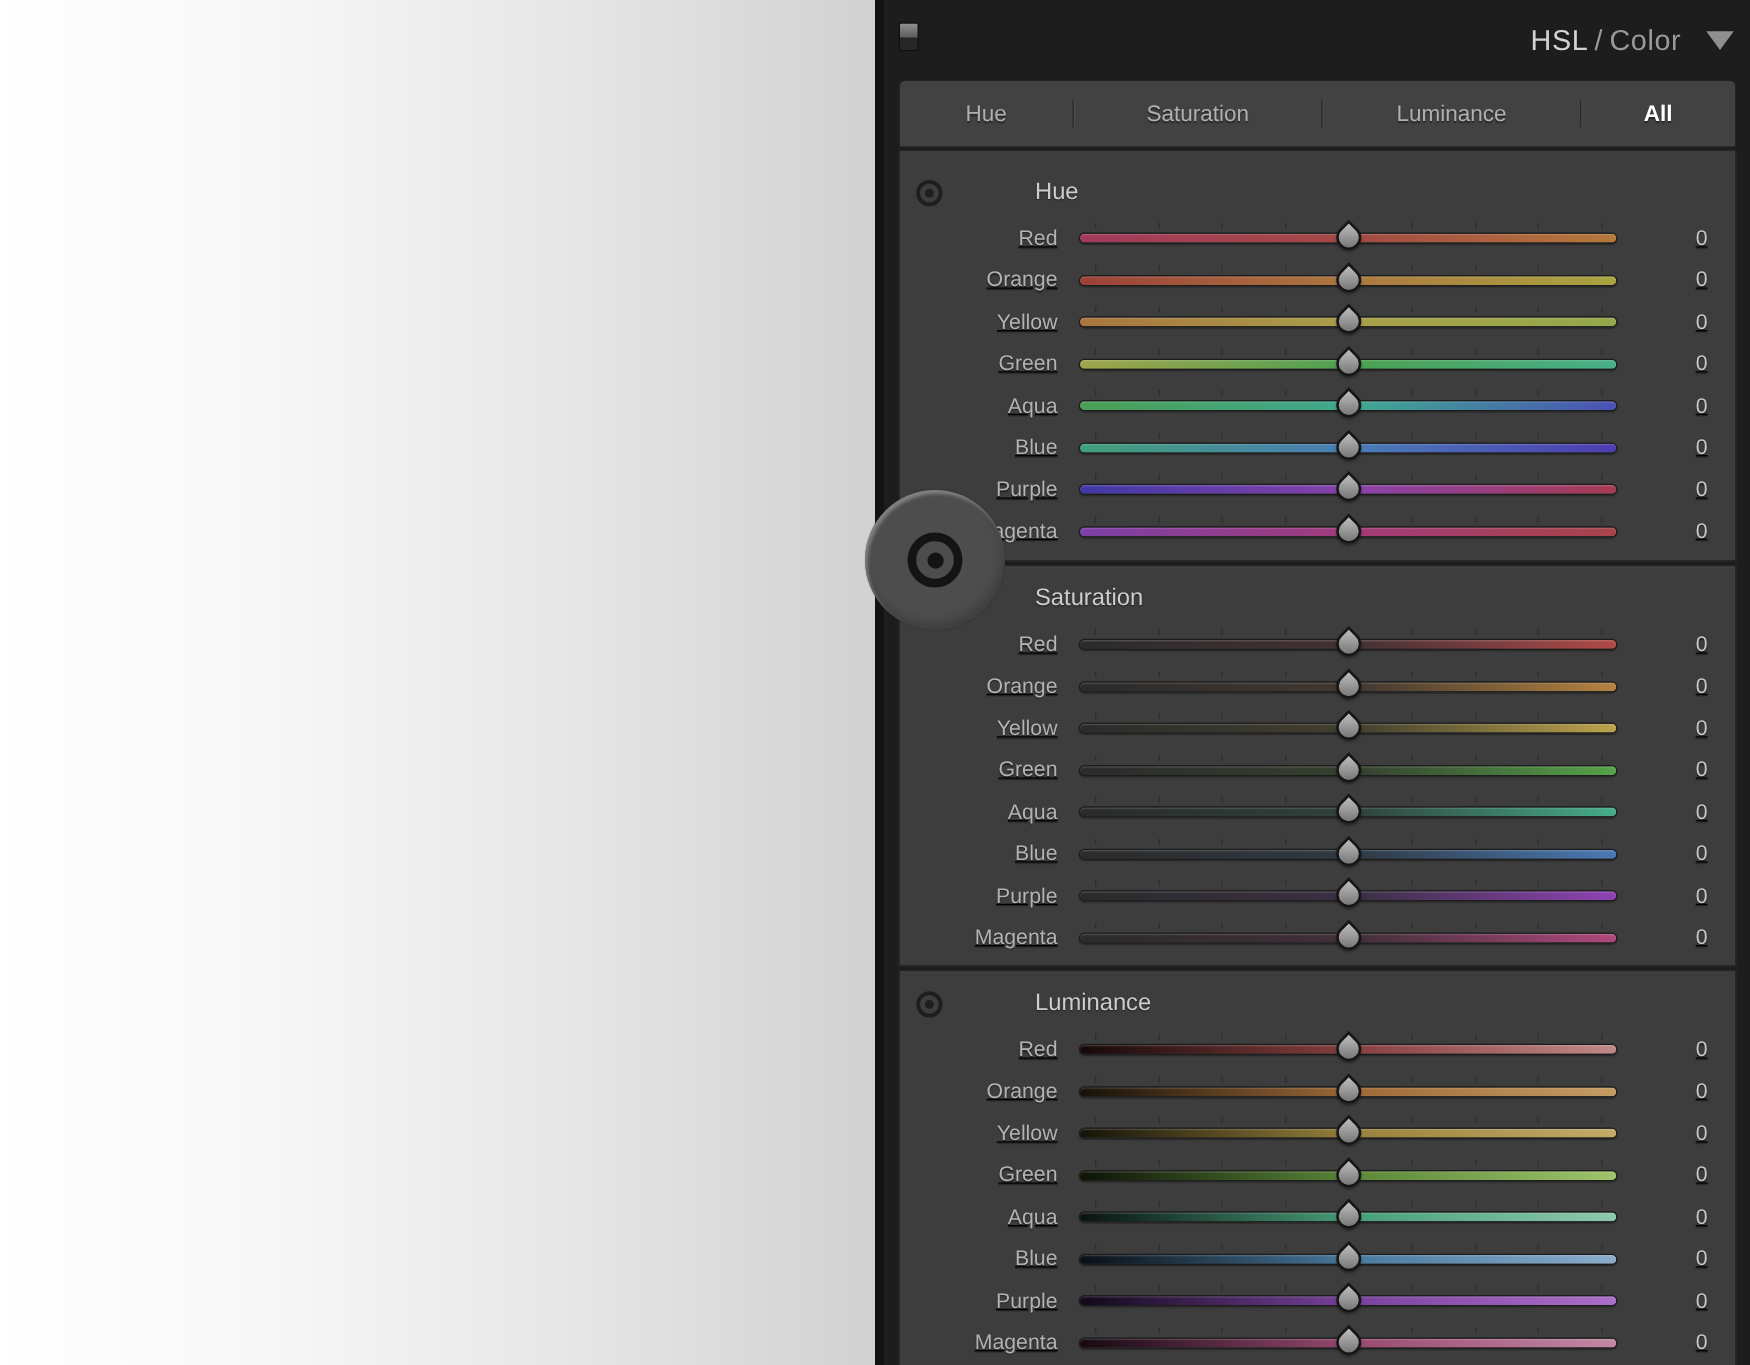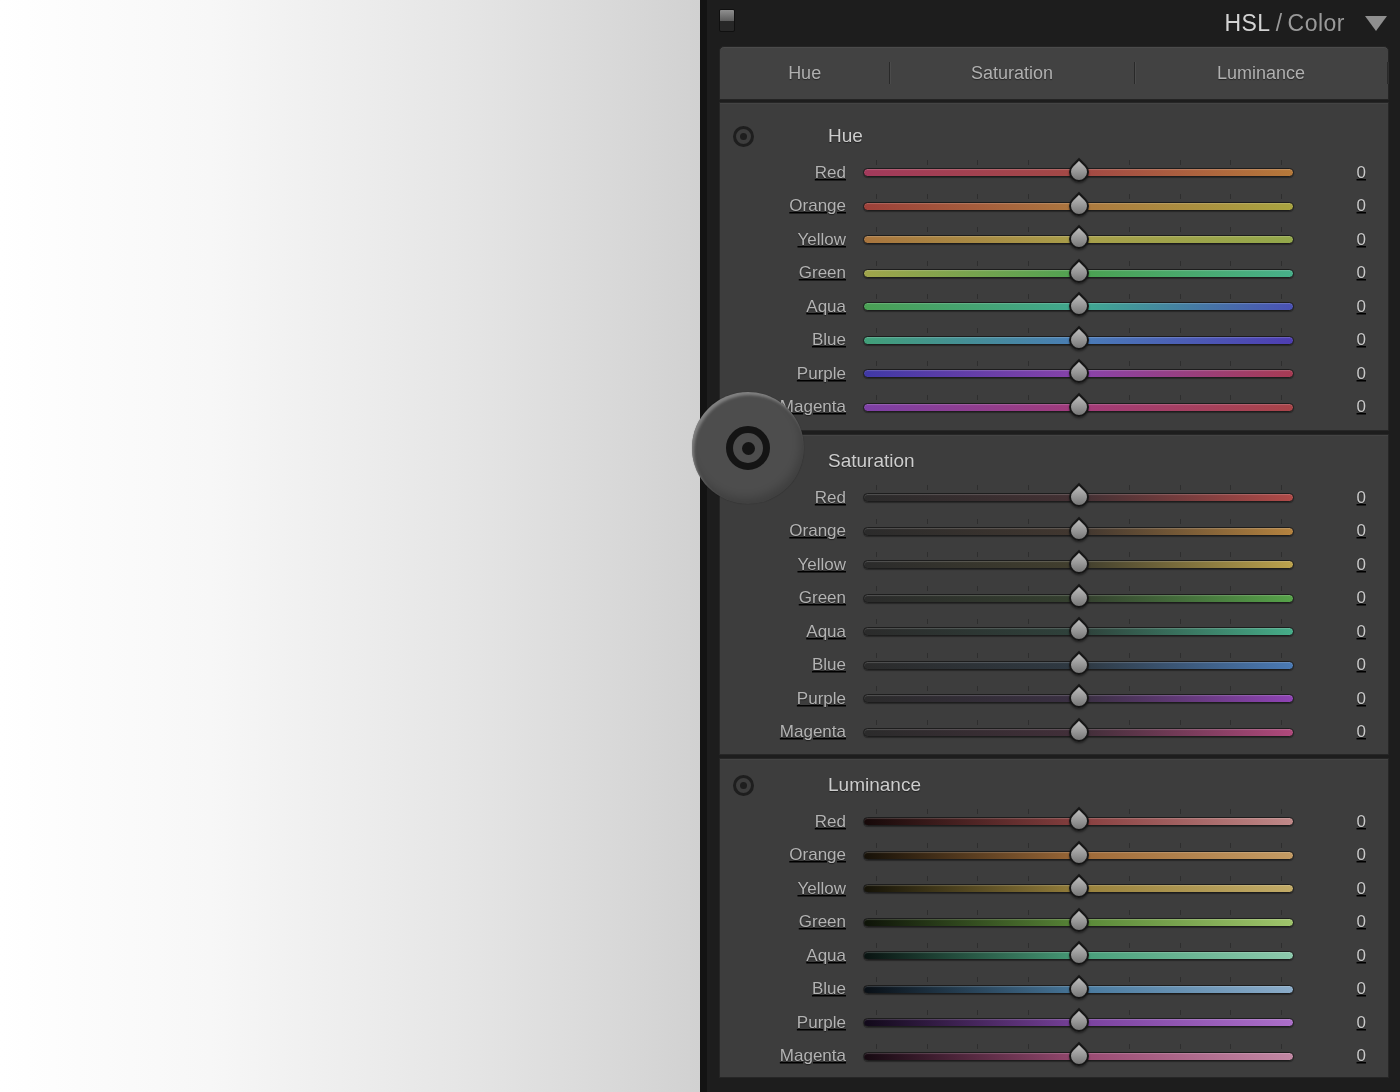--- a/index.html
+++ b/index.html
@@ -10,21 +10,21 @@
     -webkit-font-smoothing:antialiased;
   }
   .left-canvas{
     position:absolute;left:0;top:0;width:700px;height:1092px;
     background:linear-gradient(90deg,#ffffff 0%,#f7f7f7 30%,#e6e6e6 65%,#d6d6d6 92%,#d1d1d1 100%);
   }
   .panel-edge{position:absolute;left:700px;top:0;width:7px;height:1092px;background:#131313;}
   .panel{position:absolute;left:707px;top:0;width:693px;height:1092px;background:#1d1d1d;}
 
   
-  .panel-header{height:46px;display:flex;align-items:center;padding:0 13px 0 12px;box-sizing:border-box;}
+  .panel-header{height:64px;display:flex;align-items:center;padding:0 13px 0 12px;box-sizing:border-box;}
   .switch{width:16px;height:23px;background:#272727;border:1px solid #101010;border-radius:2px;box-sizing:border-box;margin-top:-6px;}
   .switch-top{height:11px;background:linear-gradient(#8f8f8f,#5c5c5c);border-radius:1px 1px 0 0;}
   .ph-spacer{flex:1;}
   .ph-title{font-size:23px;letter-spacing:.5px;white-space:nowrap;cursor:default;}
   .t-hsl{color:#d3d3d3;}
   .t-sep{color:#9a9a9a;margin:0 5px;}
   .t-color{color:#9a9a9a;}
   .tri{width:0;height:0;border-left:11px solid transparent;border-right:11px solid transparent;border-top:15px solid #8f8f8f;margin-left:20px;}
 
   
@@ -94,20 +94,21 @@
   </div>
 
   <div class="panel-box">
     <div class="tabbar">
         <div class="tab" style="flex-grow: 139; flex-basis: 0px;">Hue</div>
         <div class="tab-sep"></div>
         <div class="tab" style="flex-grow: 200; flex-basis: 0px;">Saturation</div>
         <div class="tab-sep"></div>
         <div class="tab" style="flex-grow: 207; flex-basis: 0px;">Luminance</div>
         <div class="tab-sep"></div>
+        <div class="tab active" style="flex-grow: 124; flex-basis: 0px;">All</div>
       </div>
     <div id="sections">
         <div class="section sec-hue">
           <div class="sec-header">
             <div class="target-btn">
               <div class="target-dot"></div>
             </div>
             <div class="sec-title">Hue</div>
           </div>
           <div class="srow">

